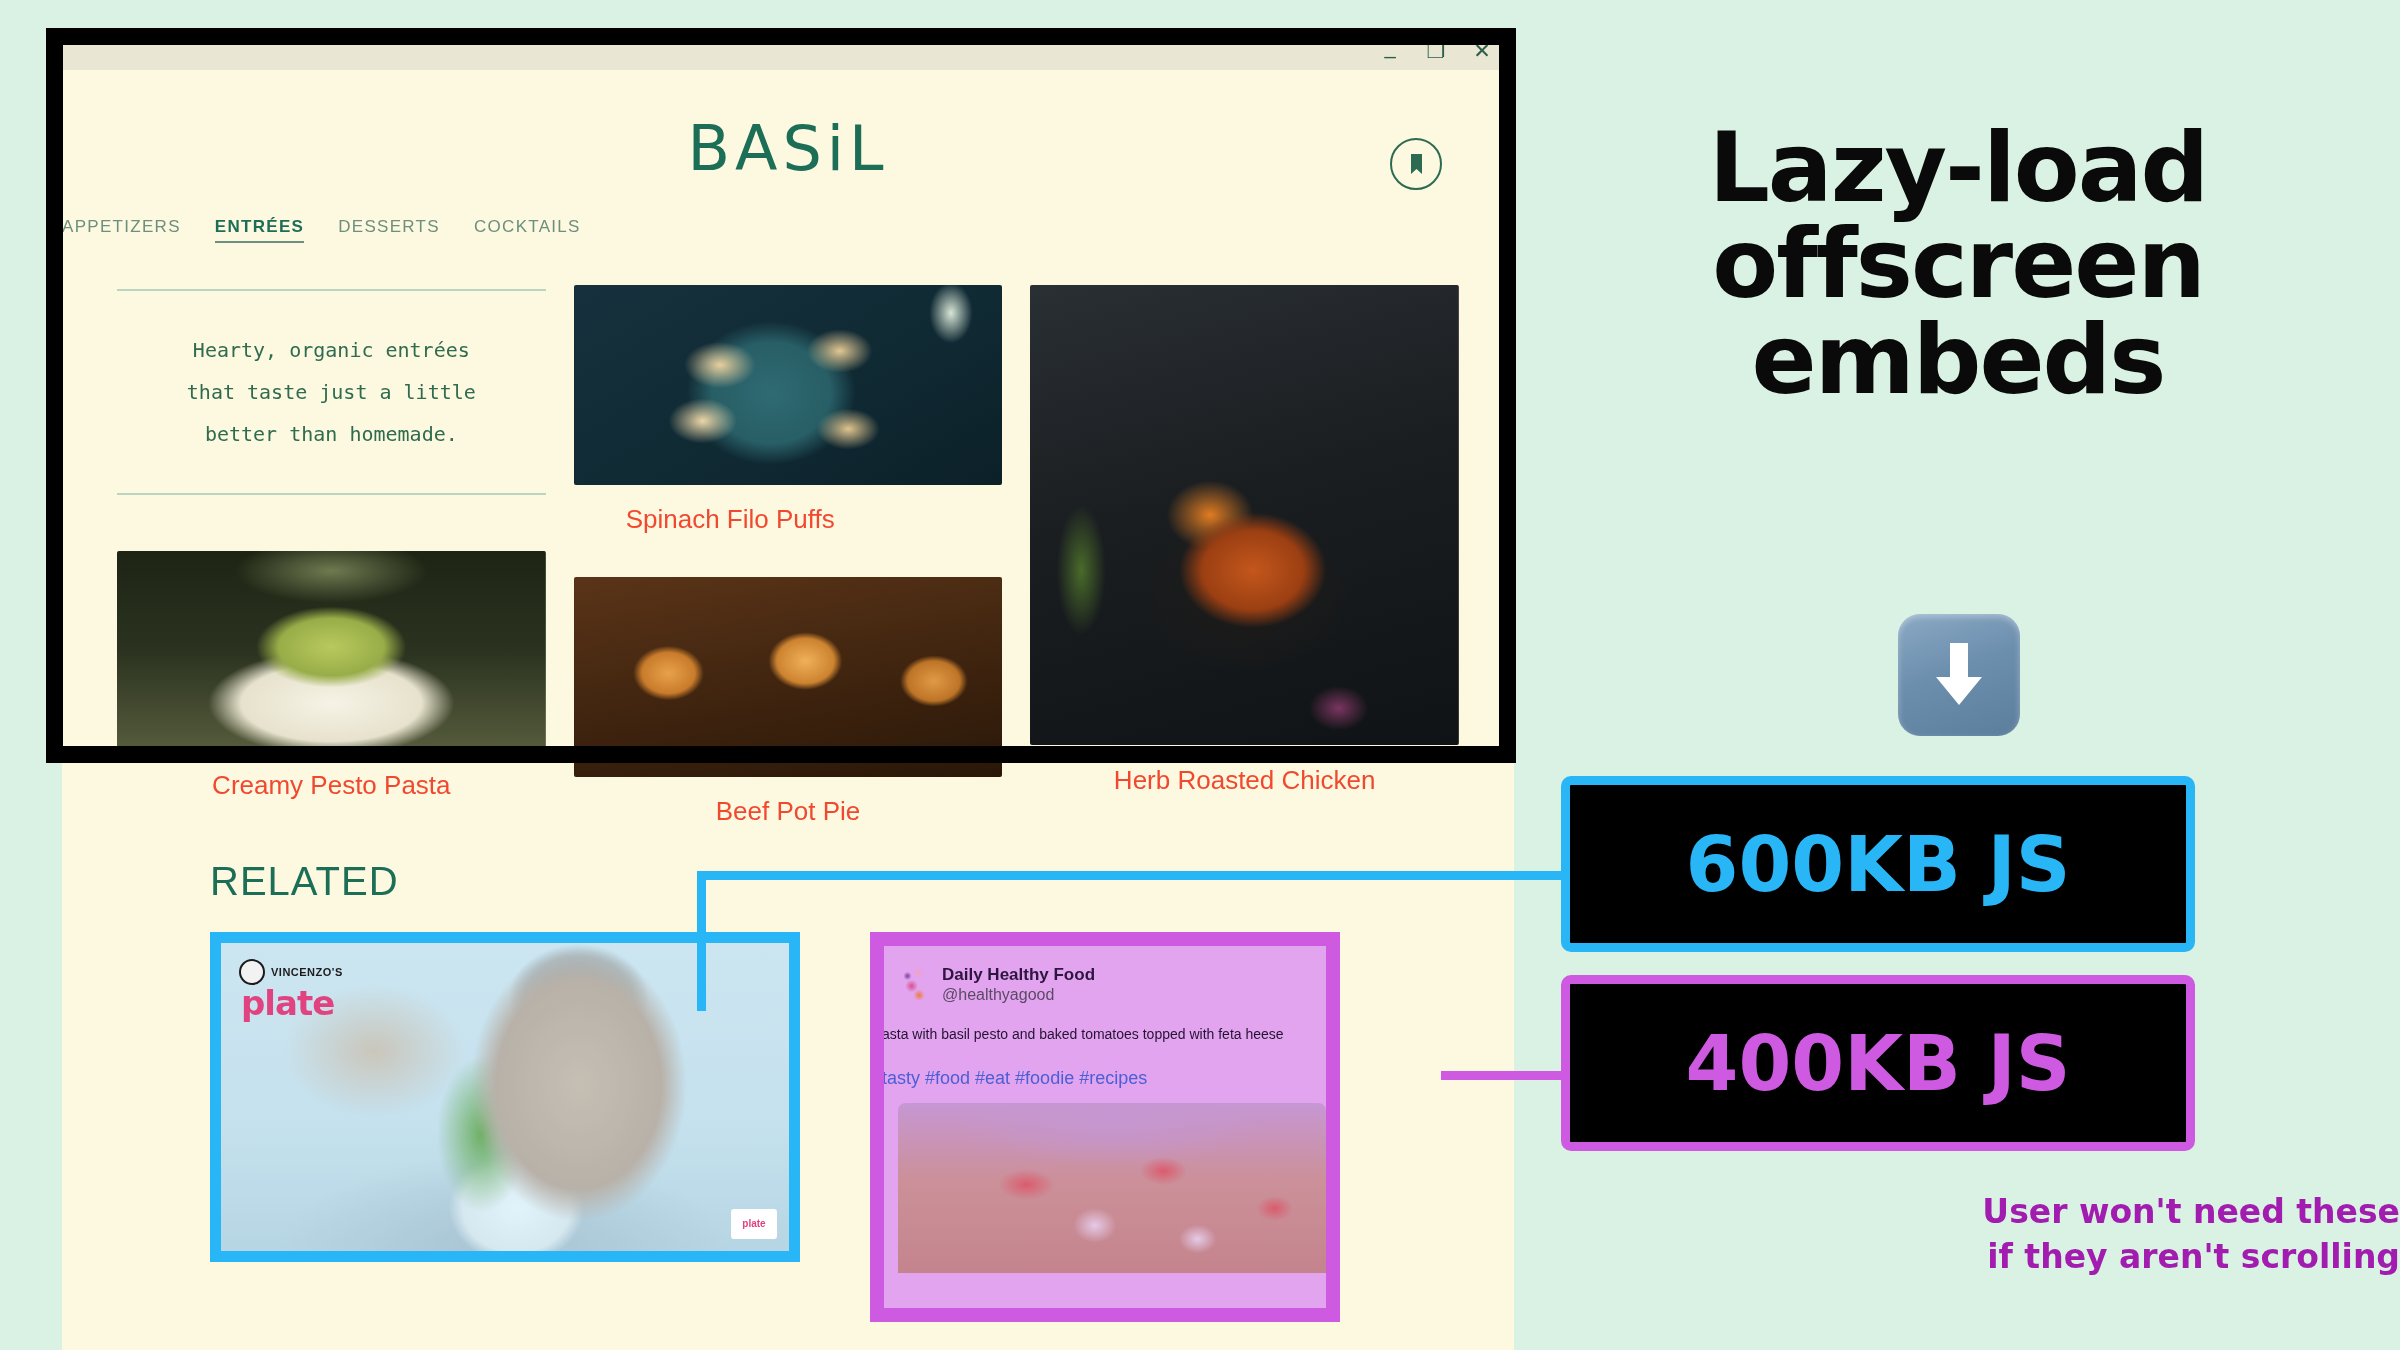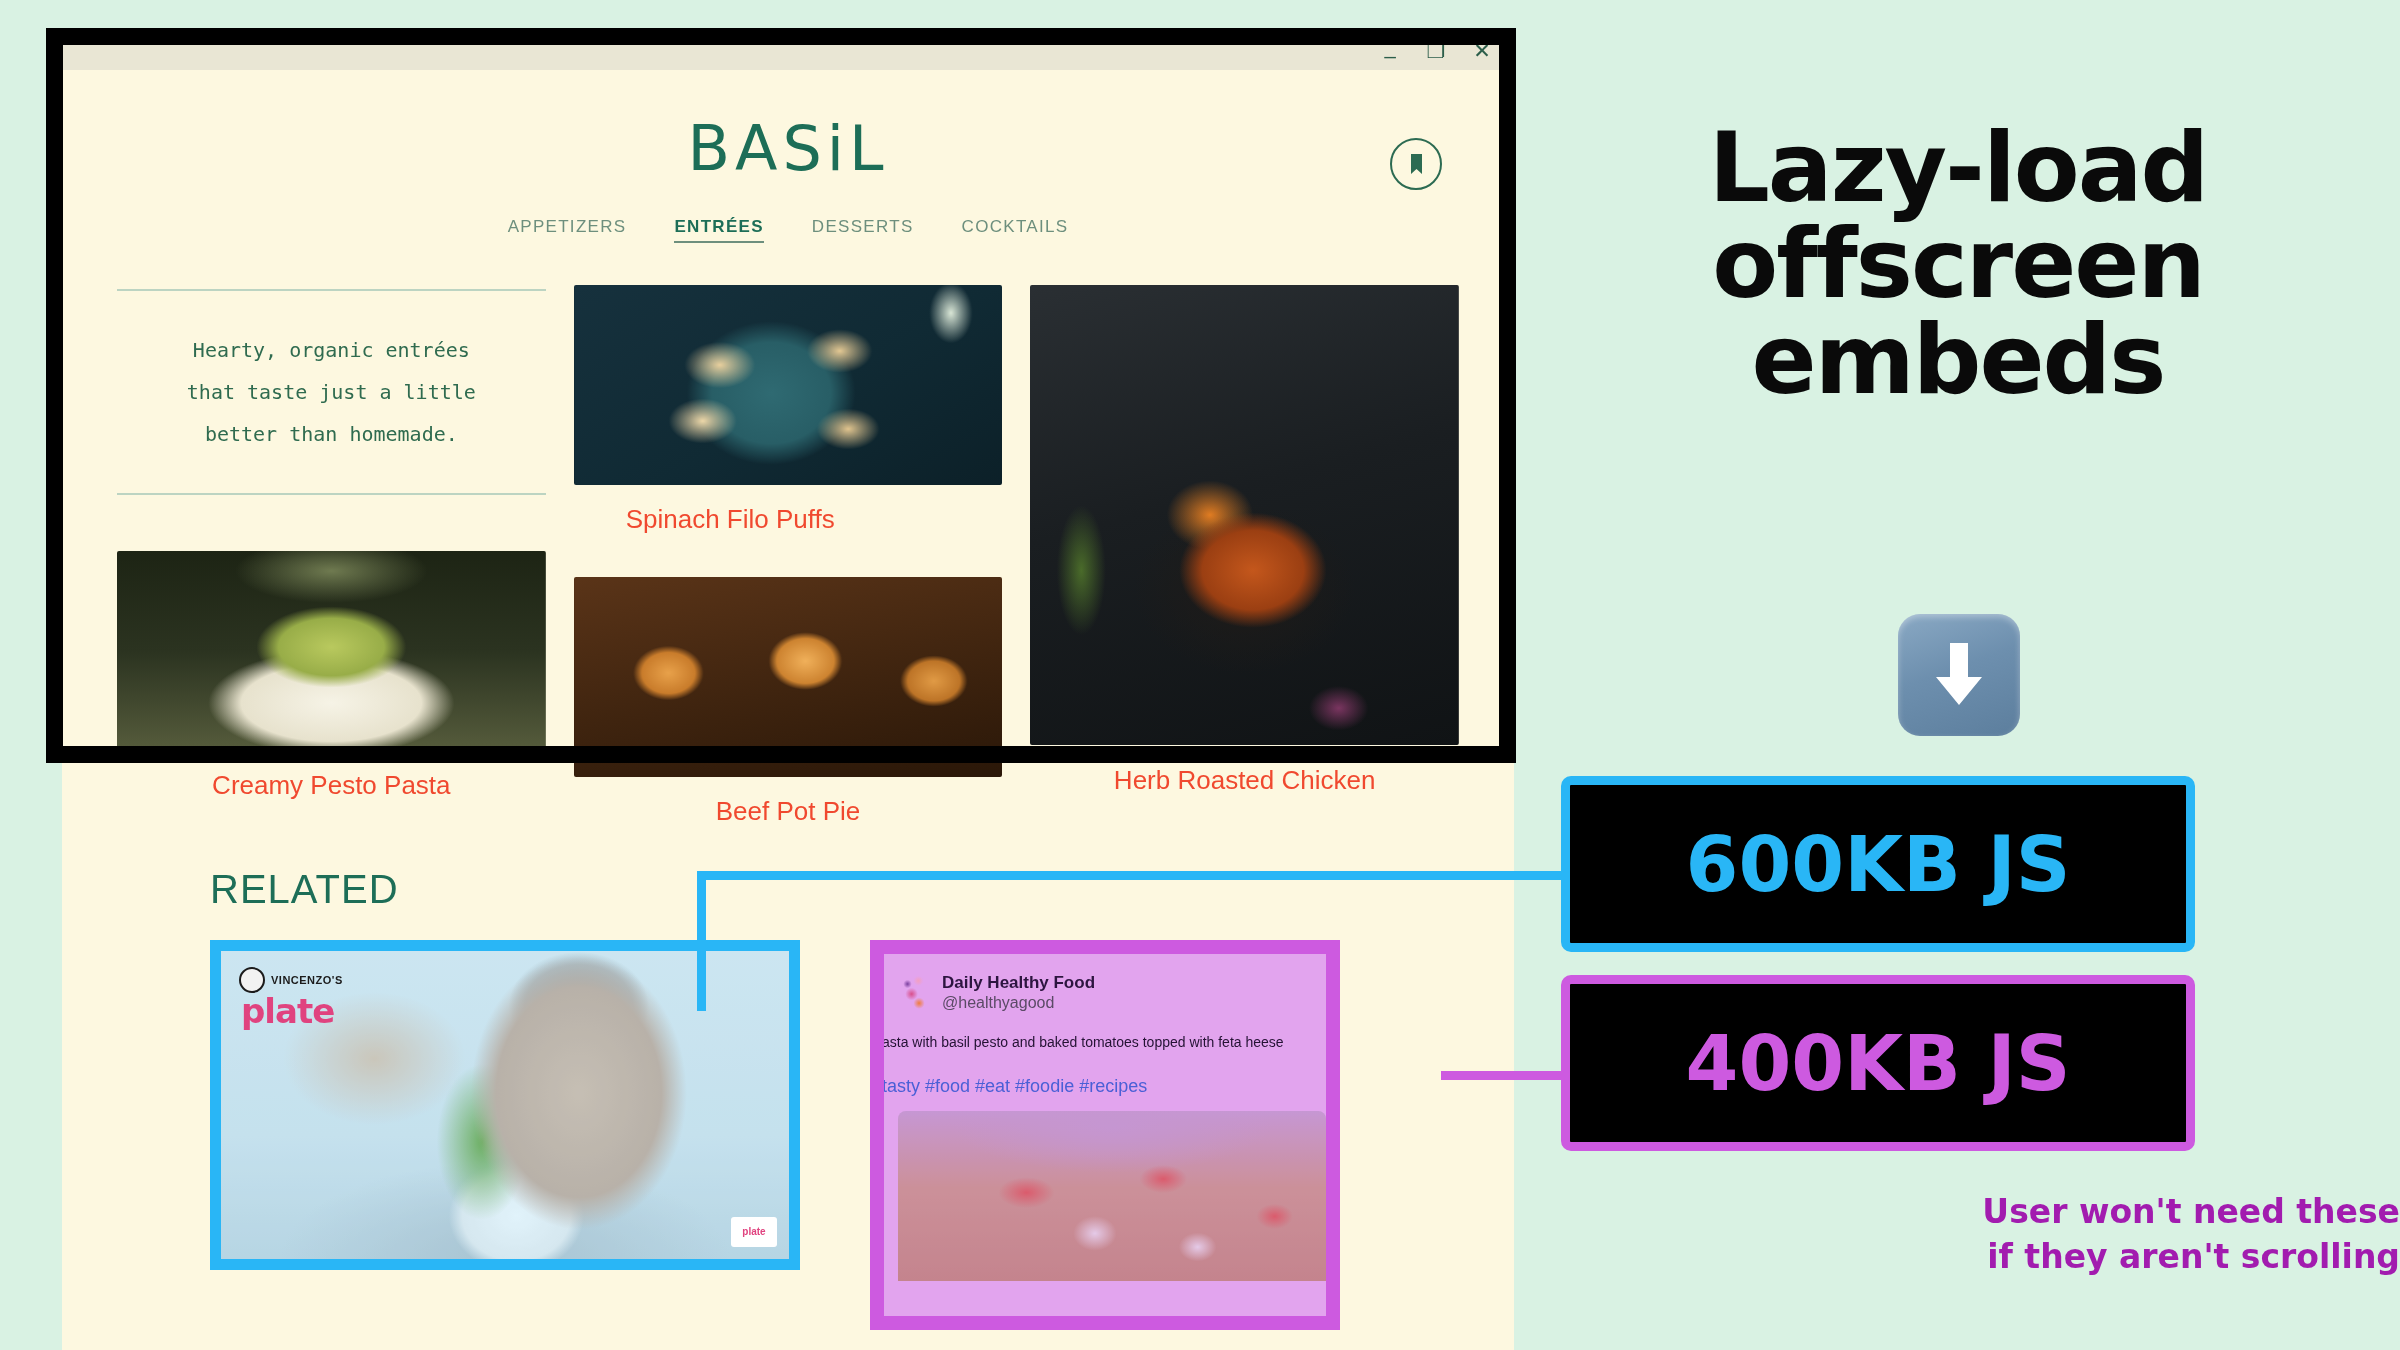--- a/index.html
+++ b/index.html
@@ -60,22 +60,21 @@
     border: 2.5px solid #2c6b52;
     border-radius: 50%;
     display: flex; align-items: center; justify-content: center;
     cursor: pointer;
   }
   .bookmark-btn svg { display: block; }
 
   .nav {
     margin-top: 32px;
     display: flex;
-    justify-content: center;
-    gap: 48px;
+    gap: 34px;
     font-size: 17px;
     letter-spacing: 1.3px;
     color: #6d8f7d;
   }
   .nav span { cursor: pointer; white-space: nowrap; }
   .nav span.active {
     color: #1d6e57;
     font-weight: bold;
     border-bottom: 2.5px solid #6d8f7d;
     padding-bottom: 4px;
@@ -118,21 +117,21 @@
     line-height: 2.1;
     text-align: center;
   }
 
   
   .related-title {
     color: #1d6e57;
     font-size: 40px;
     letter-spacing: 1px;
     padding-left: 148px;
-    margin-top: 40px;
+    margin-top: 32px;
   }
 
   .embeds {
     margin-top: 28px;
     padding-left: 148px;
     display: flex;
     gap: 70px;
   }
 
   

